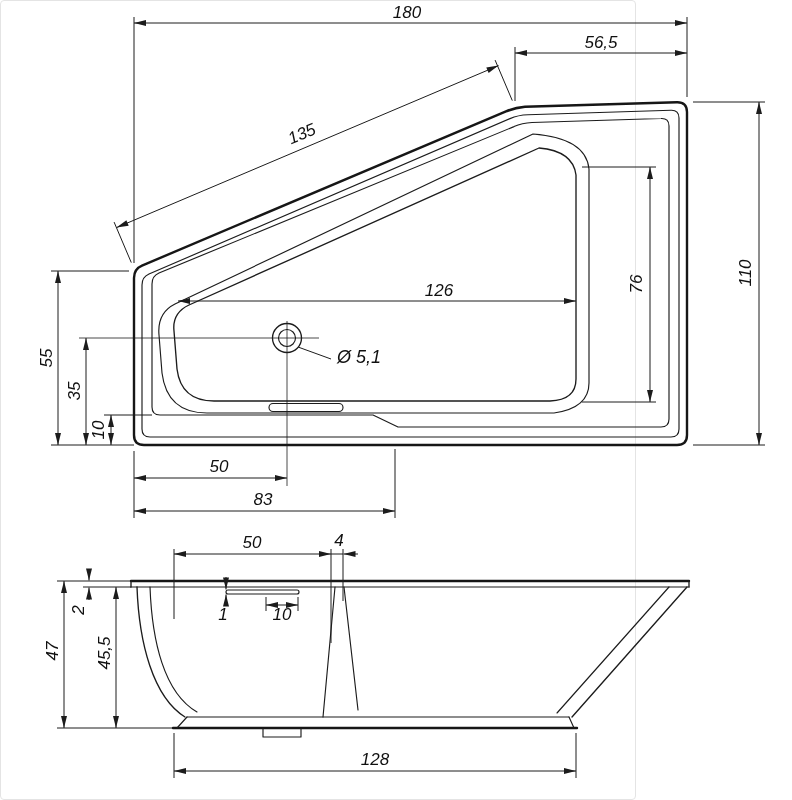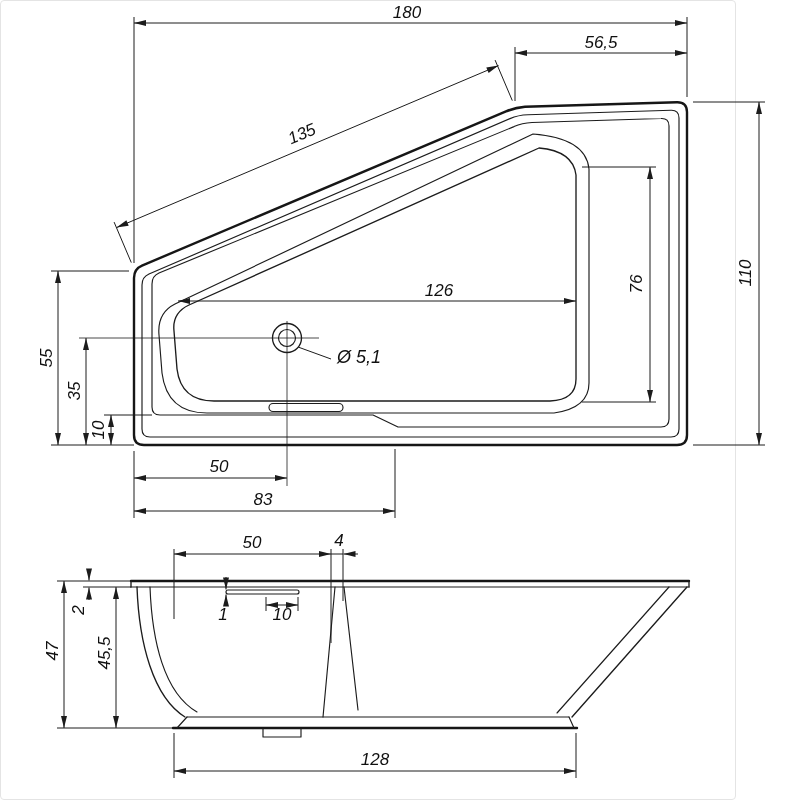--- a/index.html
+++ b/index.html
@@ -1,17 +1,17 @@
 <!DOCTYPE html>
 <html><head>
 <meta charset="utf-8">
 <style>
   html,body { margin:0; padding:0; background:#ffffff; }
   .canvas {
-    position:relative; width:736px; height:800px; background:#ffffff;
+    position:relative; width:636px; height:800px; background:#ffffff;
     border:1px solid #e4e4e4; box-sizing:border-box; border-radius:4px;
     font-family:"Liberation Sans", sans-serif;
   }
   svg { display:block; }
   .o  { stroke:#161616; stroke-width:2.4; fill:none; stroke-linejoin:round; stroke-linecap:round; }
   .c  { stroke:#1c1c1c; stroke-width:1.15; fill:none; stroke-linejoin:round; stroke-linecap:round; }
   .c2 { stroke:#1c1c1c; stroke-width:1.35; fill:none; stroke-linejoin:round; stroke-linecap:round; }
   .d  { stroke:#1c1c1c; stroke-width:1; fill:none; }
   .cl { stroke:#1c1c1c; stroke-width:0.8; fill:none; }
   text { font:italic 17px "Liberation Sans", sans-serif; fill:#101010; }

